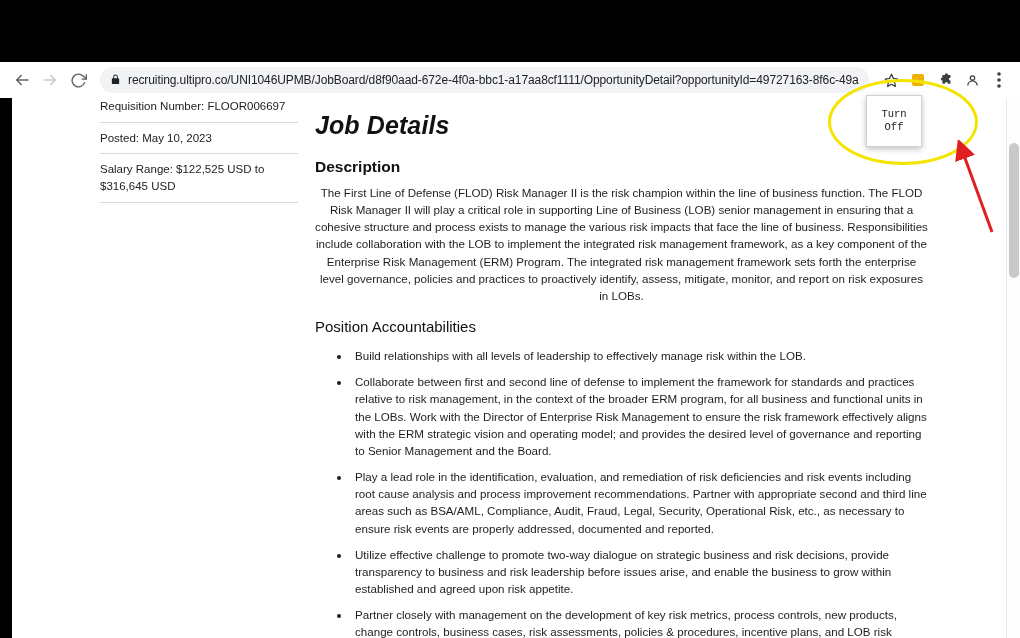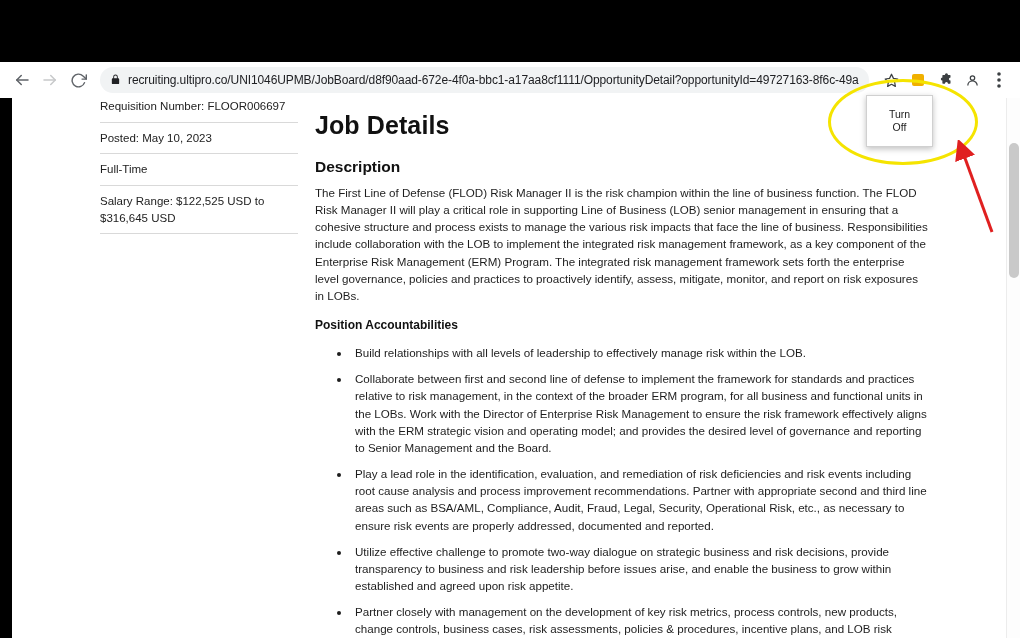--- a/index.html
+++ b/index.html
@@ -97,37 +97,38 @@
     left: 303px; top: 0;
     width: 625px;
     color: #1a1a1a;
   }
   .job-title {
     font-size: 25px;
     font-weight: bold;
     margin: 13px 0 18px 0;
     letter-spacing: 0.1px;
     color: #111;
+    font-style: italic;
   }
   .section-head {
     font-size: 15.5px;
     font-weight: bold;
     margin: 12px 0 8px 0;
     color: #111;
   }
   .body-par {
     font-size: 11.6px;
     line-height: 1.48;
     margin: 0 12px 14px 0;
-    text-align: left;
+    text-align: center;
     color: #1d1d1d;
   }
   .sub-head {
-    font-size: 12px;
-    font-weight: bold;
+    font-size: 15px;
+    font-weight: normal;
     margin: 0 0 7px 0;
     color: #111;
   }
   ul.bullets {
     margin: 12px; padding: 0 0 0 24px;
     list-style: disc;
   }
   ul.bullets li {
     font-size: 11.6px;
     line-height: 1.48;
@@ -149,32 +150,33 @@
     left: 2px; top: 45px;
     width: 10px; height: 135px;
     background: #c9c9c9;
     border-radius: 5px;
   }
 
   
   .turnoff-popup {
     position: absolute;
     left: 866px; top: 95px;
-    width: 67px; height: 52px;
+    width: 56px; height: 52px;
     background: #fff;
     border: 1px solid #d0d0d0;
     box-shadow: 0 2px 6px rgba(0,0,0,0.25);
     display: flex;
     flex-direction: column;
     align-items: center;
     justify-content: center;
     font-size: 10.5px;
     color: #222;
     line-height: 1.25;
     text-align: center;
+    font-family: Liberation Mono, monospace;
   }
 
   
   .annot { position: absolute; pointer-events: none; }
   .ellipse {
     left: 828px; top: 79px;
     width: 150px; height: 86px;
     border: 3.5px solid #f5e400;
     border-radius: 50%;
   }
@@ -254,21 +256,20 @@
       </div>
     </div>
   </div>
 
   <div class="viewport">
     <div class="page-inner">
 
       <div class="left-col">
         <div class="meta-row first">Requisition Number: FLOOR006697</div>
         <div class="meta-row">Posted: May 10, 2023</div>
-        <div class="meta-row">Full-Time</div>
         <div class="meta-row">Salary Range: $122,525 USD to $316,645 USD</div>
       </div>
 
       <div class="main-col">
         <h1 class="job-title">Job Details</h1>
         <h2 class="section-head">Description</h2>
         <p class="body-par">The First Line of Defense (FLOD) Risk Manager II is the risk champion within the line of business function. The FLOD Risk Manager II will play a critical role in supporting Line of Business (LOB) senior management in ensuring that a cohesive structure and process exists to manage the various risk impacts that face the line of business. Responsibilities include collaboration with the LOB to implement the integrated risk management framework, as a key component of the Enterprise Risk Management (ERM) Program. The integrated risk management framework sets forth the enterprise level governance, policies and practices to proactively identify, assess, mitigate, monitor, and report on risk exposures in LOBs.</p>
         <div class="sub-head">Position Accountabilities</div>
         <ul class="bullets">
           <li>Build relationships with all levels of leadership to effectively manage risk within the LOB.</li>

